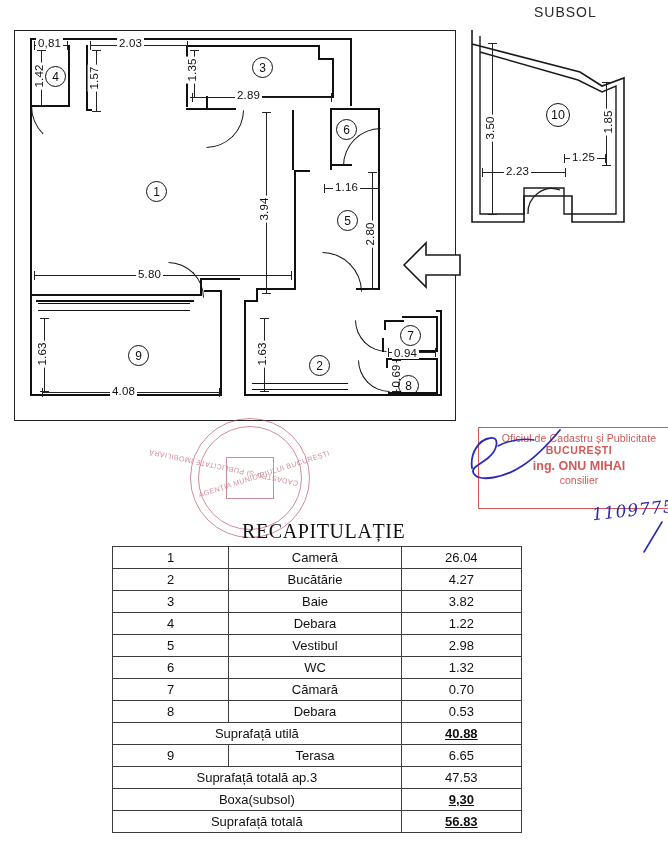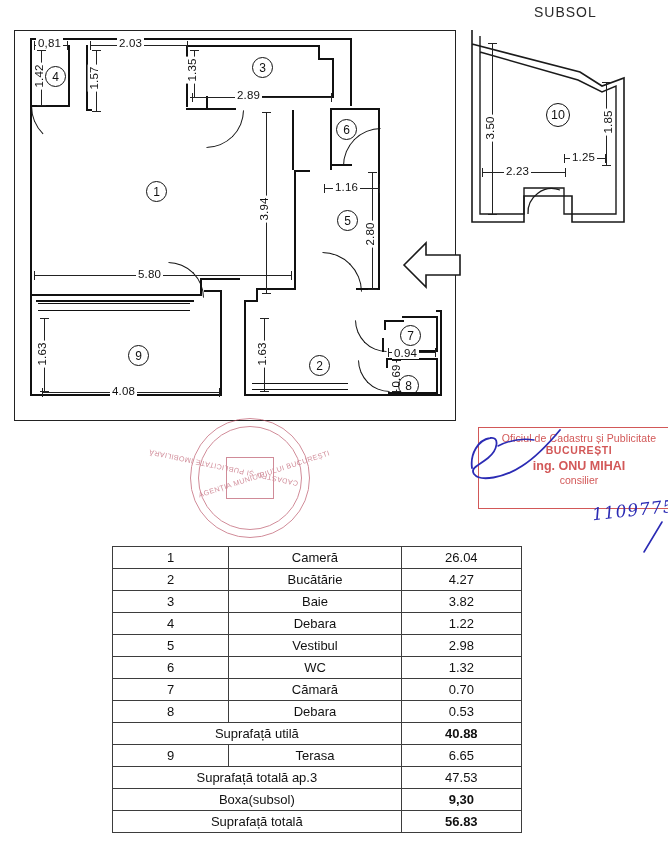--- a/index.html
+++ b/index.html
@@ -65,21 +65,21 @@
        transform:rotate(-6deg);}
 
   
   .recap-title{position:absolute;font-family:"Liberation Serif",serif;
        font-size:20px;letter-spacing:.6px;color:#111;}
 
   table.recap{position:absolute;border-collapse:collapse;table-layout:fixed;}
   table.recap td{border:1px solid #3d3d3d;font-size:13px;text-align:center;
        padding:1px 2px;color:#111;height:19px;}
   table.recap td.hdr{font-size:13px;height:auto;padding:4px 2px;}
-  table.recap td.b{font-weight:bold;}
+  table.recap td.b{font-weight:bold;text-decoration:underline;}
   .c1{width:116px;} .c2{width:172px;} .c3{width:120px;}
 </style>
 </head>
 <body>
 
 <div class="page">
 
   <div class="plan" style="left:0;top:0;width:470px;height:430px;">
 
     <div class="frame" style="left:14px;top:30px;width:440px;height:389px;border-width:1.4px;"></div>
@@ -328,20 +328,21 @@
 
   <svg class="sig" style="left:464px;top:424px;" width="110" height="64" viewBox="0 0 110 64">
     <path d="M8,44 C6,30 14,16 26,14 C36,12 34,26 24,34 C14,42 6,44 10,50 C16,58 40,54 58,42 C74,32 86,18 96,6" fill="none" stroke="#2b2bb4" stroke-width="1.8" stroke-linecap="round"></path>
     <path d="M34,22 C46,16 58,14 70,16" fill="none" stroke="#2b2bb4" stroke-width="1.5" stroke-linecap="round"></path>
   </svg>
   <div class="handnum" style="left:592px;top:500px;">1109775</div>
   <svg style="position:absolute;left:640px;top:520px;" width="28" height="34" viewBox="0 0 28 34">
     <path d="M4,32 C10,22 16,12 22,2" fill="none" stroke="#2b2bb4" stroke-width="1.6" stroke-linecap="round"></path>
   </svg>
 
+  <div class="recap-title" style="left:242px;top:520px;">RECAPITULAȚIE</div>
 
   <table class="recap" style="left:112px;top:546px;width:410px;">
     <colgroup>
         <col class="c1">
         <col class="c2">
         <col class="c3">
       </colgroup>
     <tbody>
     <tr>
           <td>1</td>

